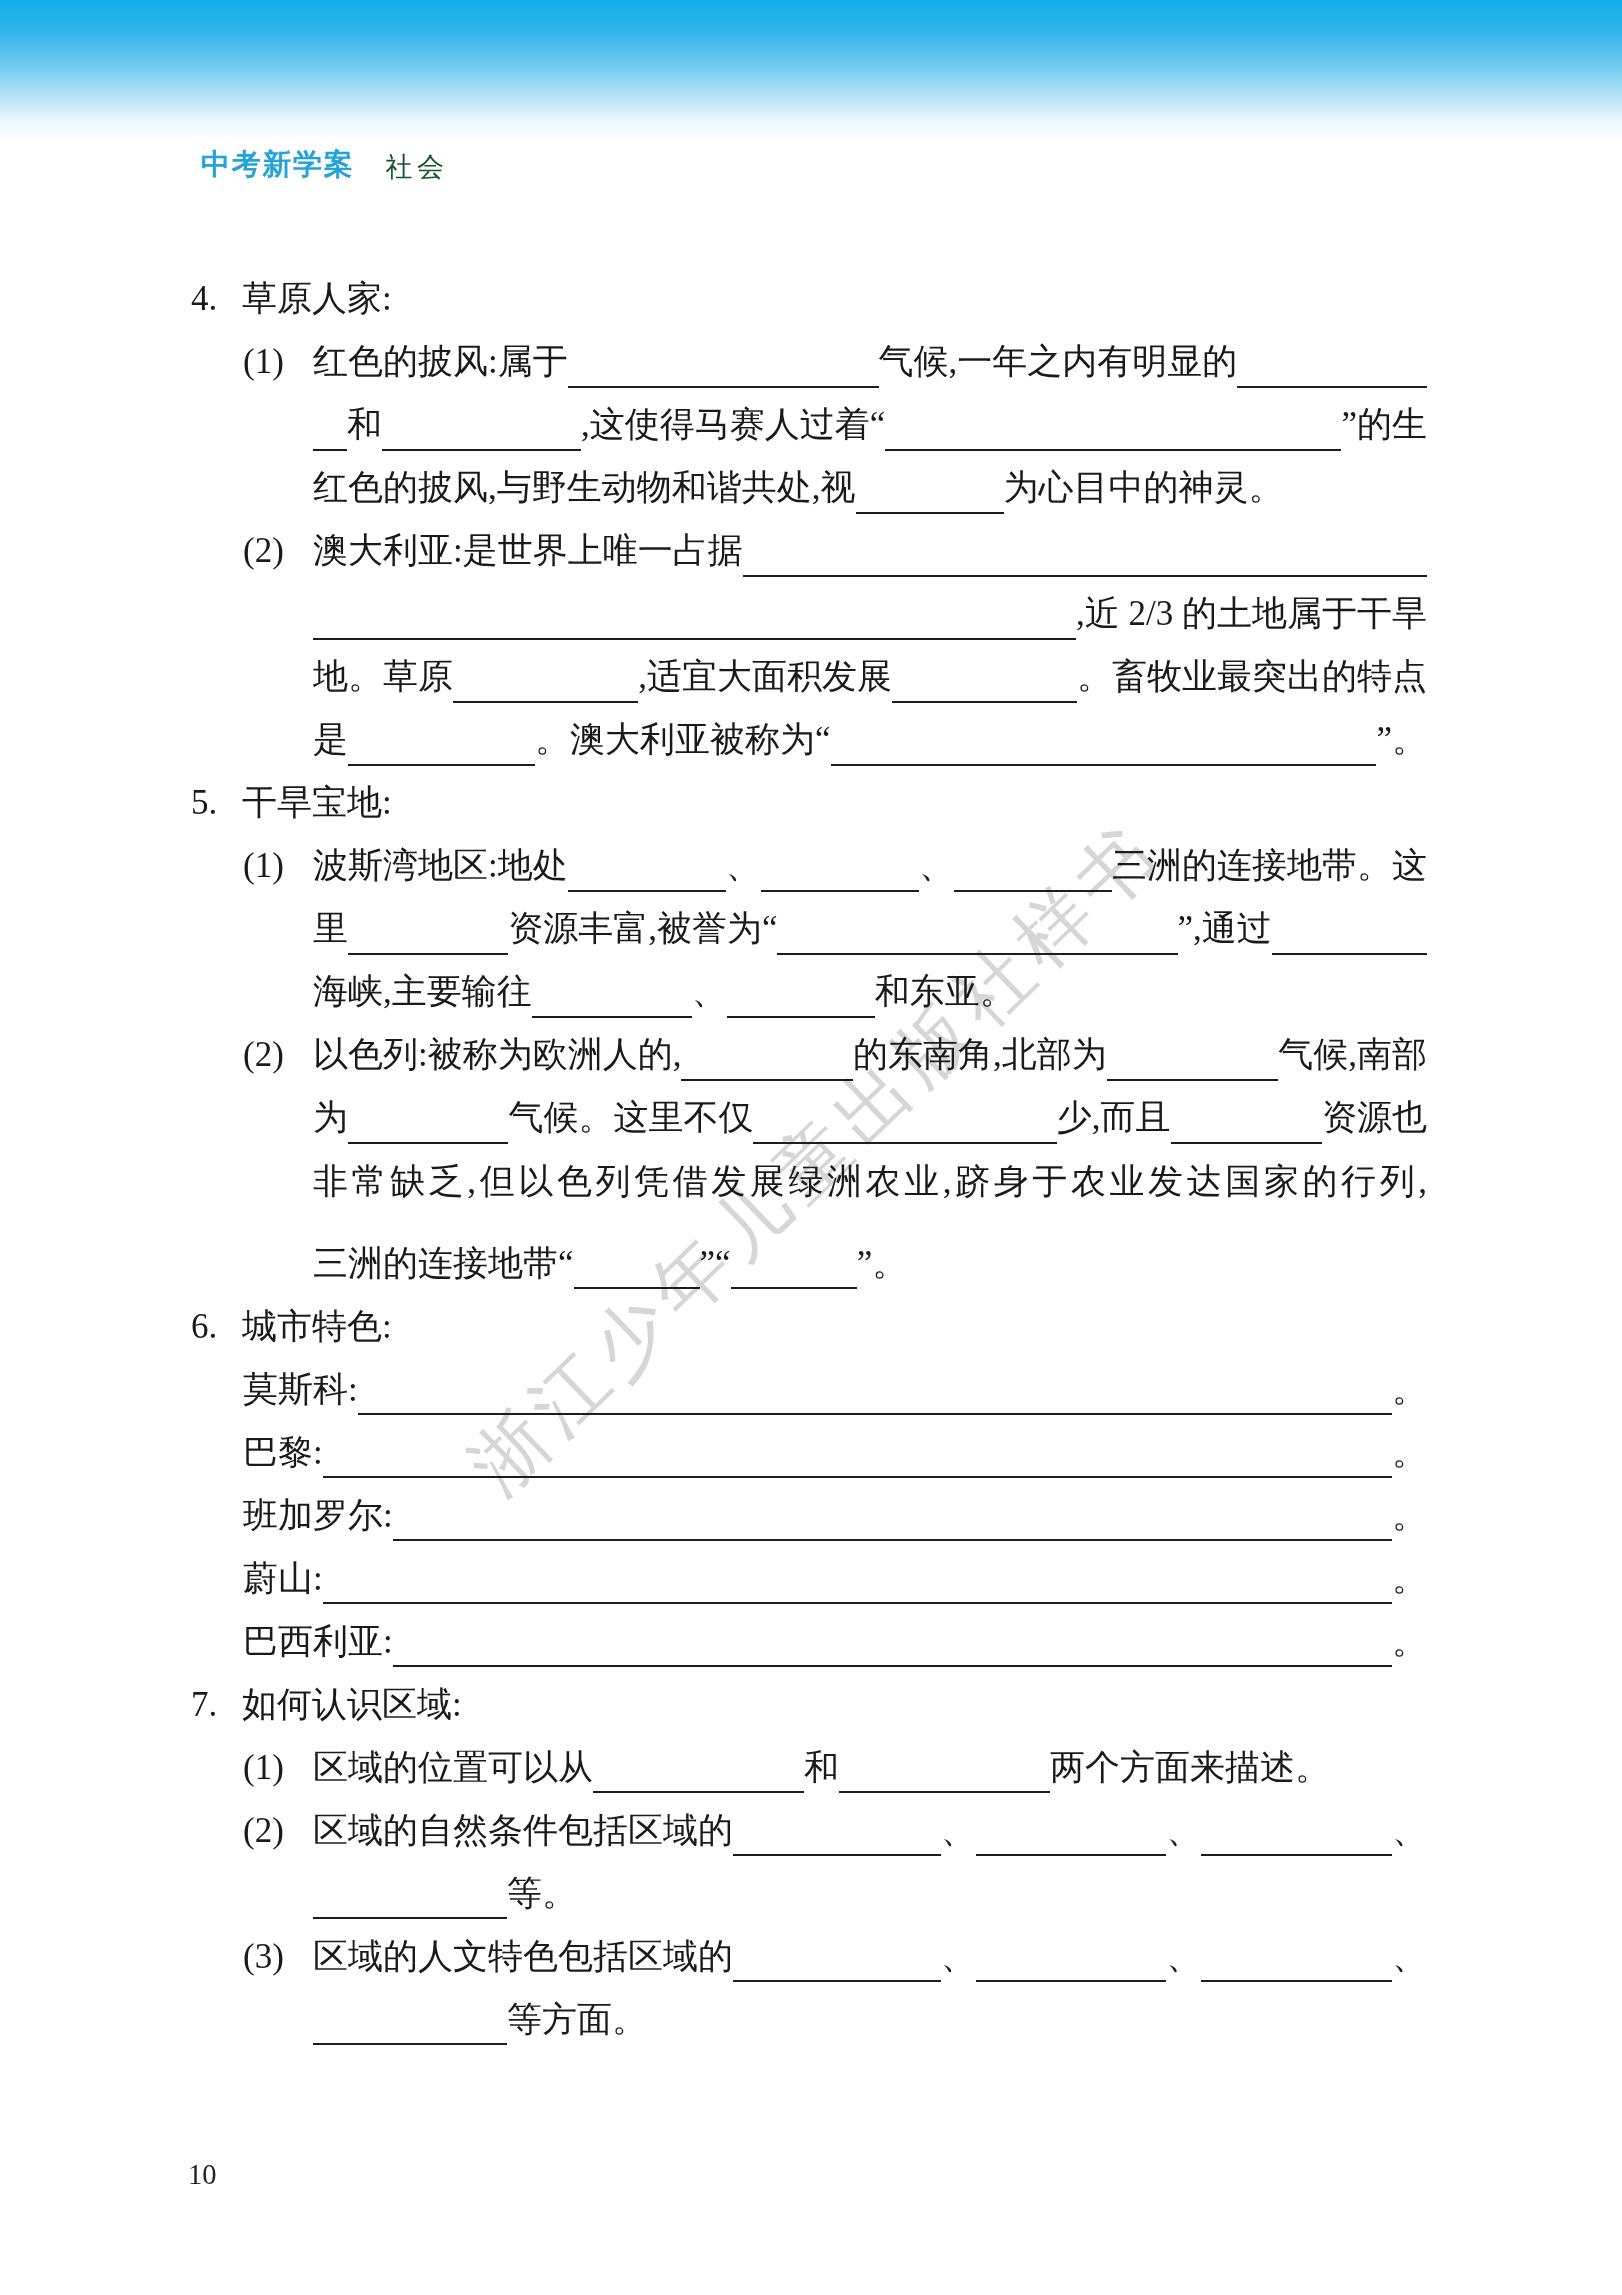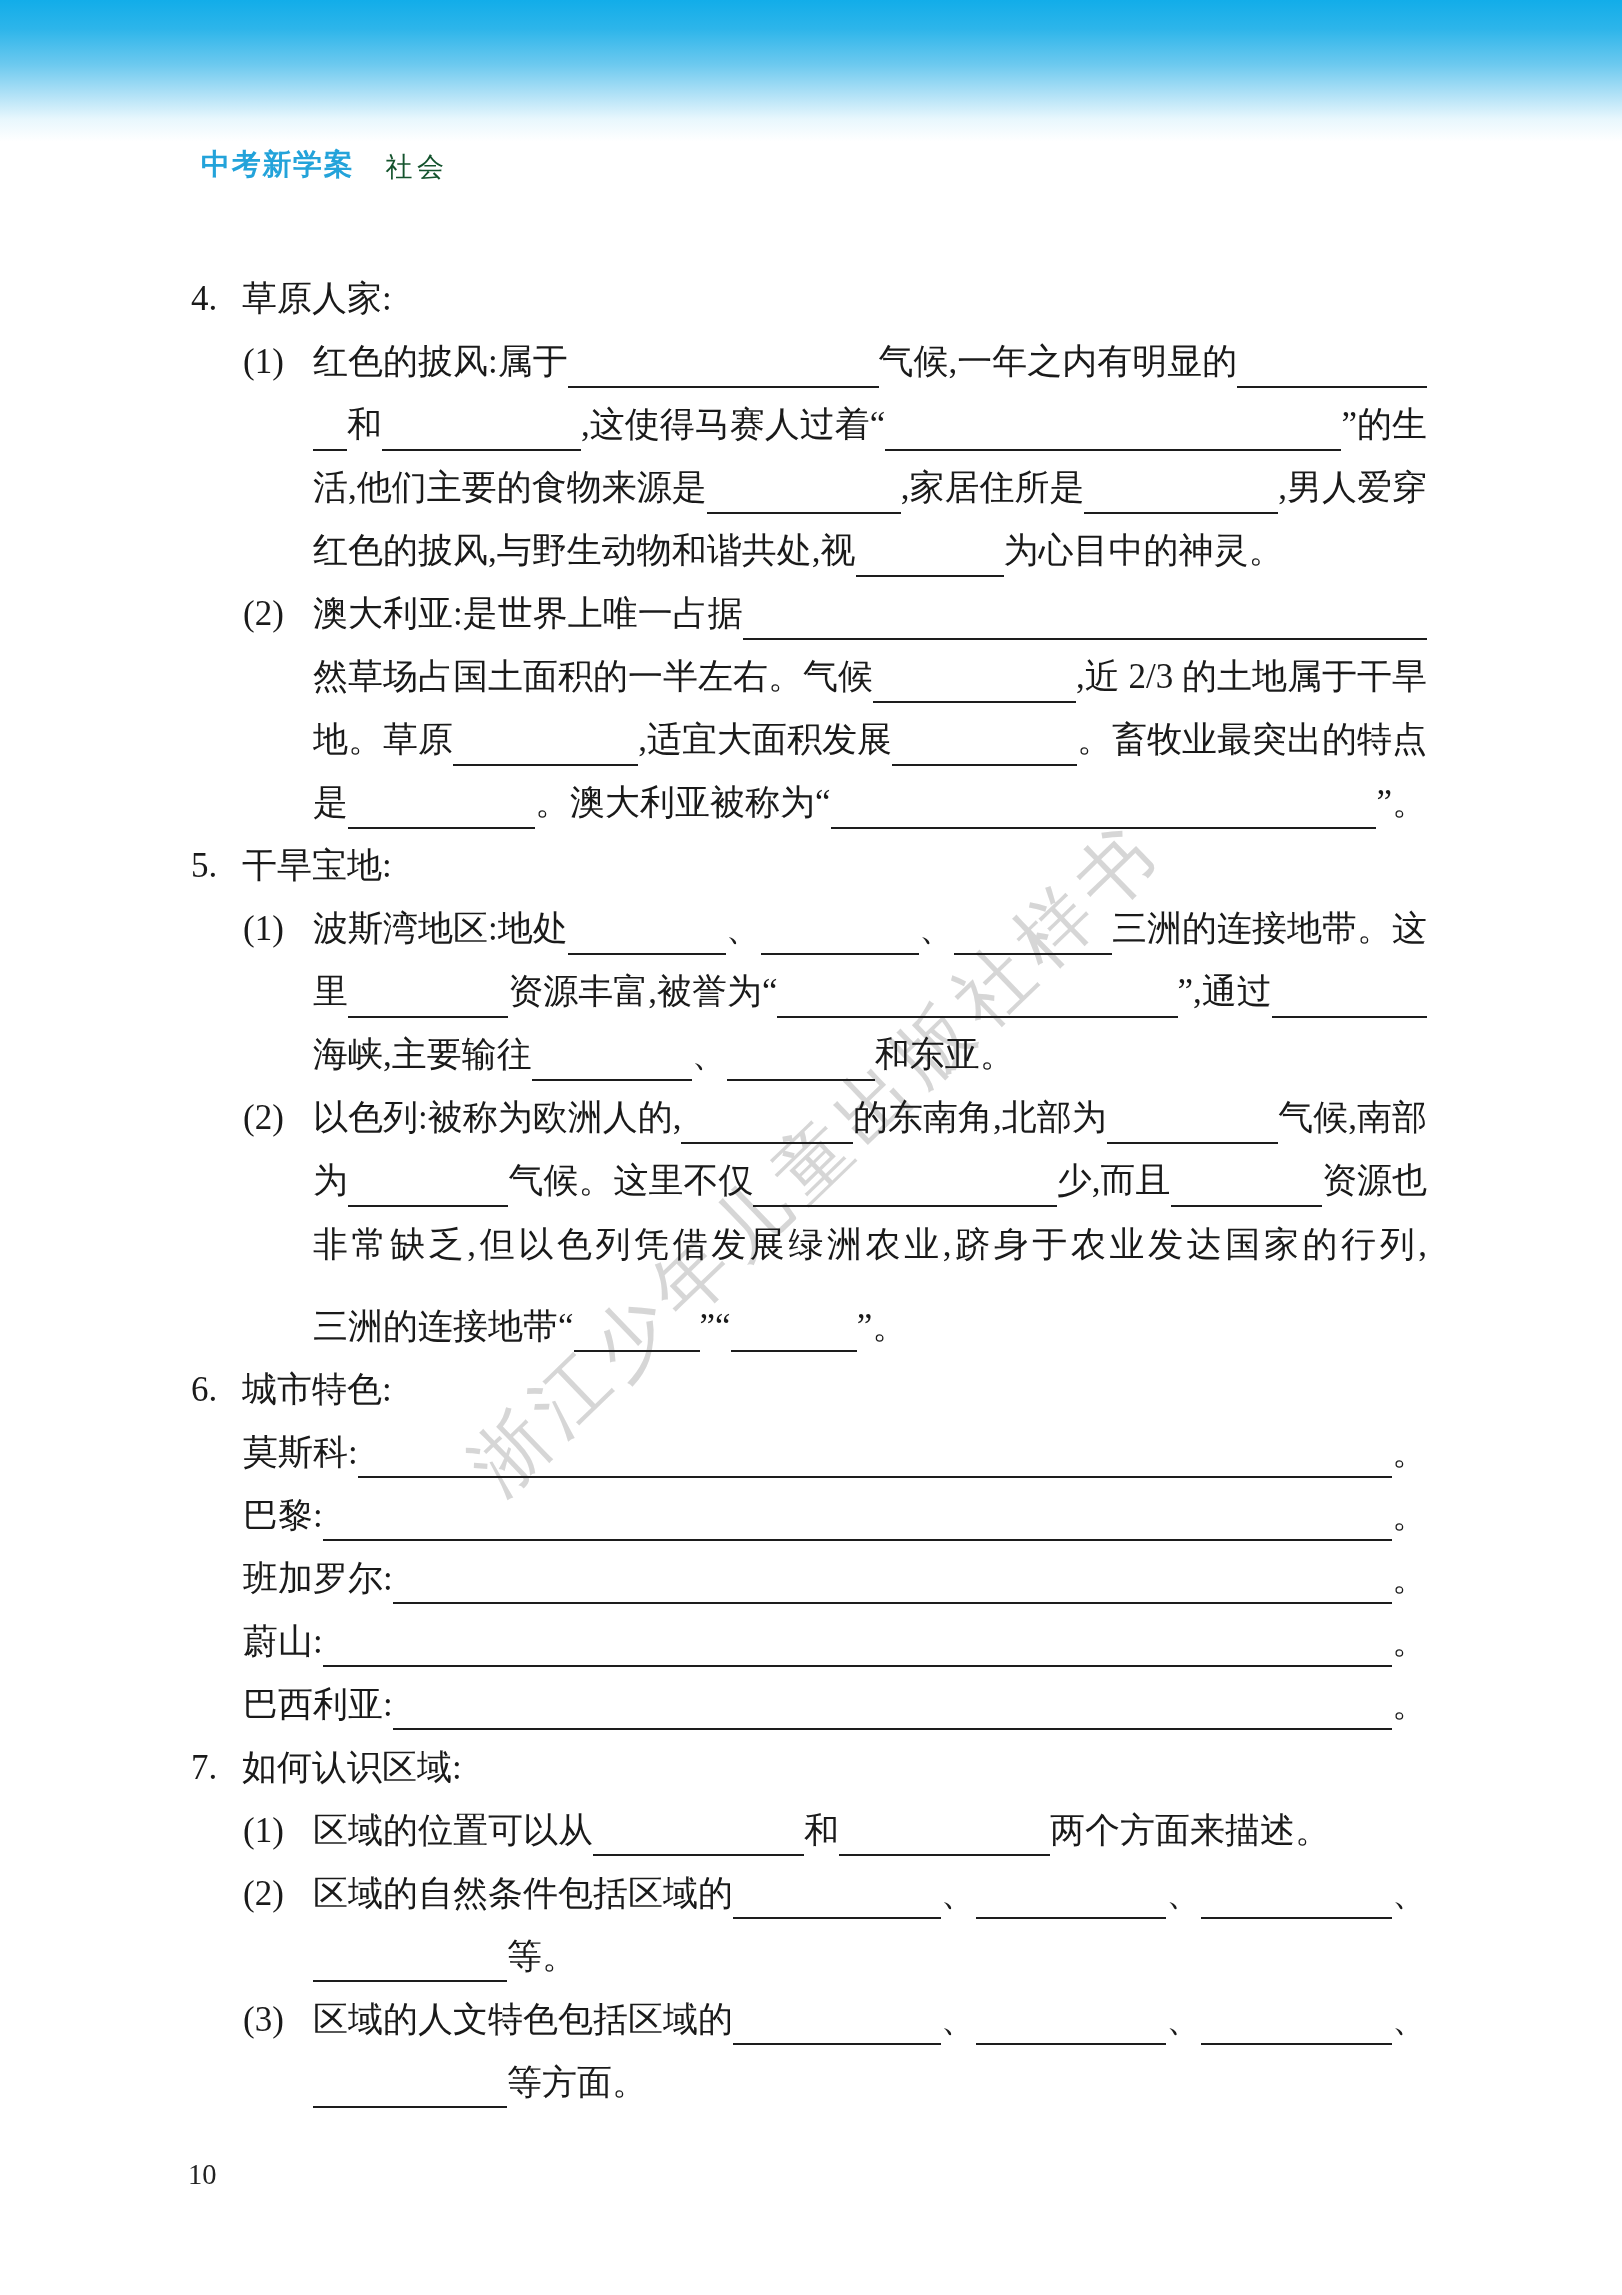--- a/index.html
+++ b/index.html
@@ -85,42 +85,34 @@
 
     <div class="ln i2">
       <span class="bl" style="flex-basis:34px"></span>
       <span class="t">和</span>
       <span class="bl g" style="flex-basis:188px"></span>
       <span class="t">,这使得马赛人过着“</span>
       <span class="bl g" style="flex-basis:445px"></span>
       <span class="t">”的生</span>
     </div>
 
-    <div class="ln i2">
-      <span class="t">活,他们主要的食物来源是</span>
-      <span class="bl g" style="flex-basis:169px"></span>
-      <span class="t">,家居住所是</span>
-      <span class="bl g" style="flex-basis:169px"></span>
-      <span class="t">,男人爱穿</span>
-    </div>
 
     <div class="ln i2">
       <span class="t">红色的披风,与野生动物和谐共处,视</span>
       <span class="bl" style="flex-basis:148px"></span>
       <span class="t">为心目中的神灵。</span>
     </div>
 
     <div class="ln i1">
       <span class="mk">(2)</span>
       <span class="t">澳大利亚:是世界上唯一占据</span>
       <span class="bl g" style="flex-basis:171px"></span>
     </div>
 
     <div class="ln i2">
-      <span class="t">然草场占国土面积的一半左右。气候</span>
       <span class="bl g" style="flex-basis:156px"></span>
       <span class="t">,近 2/3 的土地属于干旱</span>
     </div>
 
     <div class="ln i2">
       <span class="t">地。草原</span>
       <span class="bl g" style="flex-basis:174px"></span>
       <span class="t">,适宜大面积发展</span>
       <span class="bl g" style="flex-basis:174px"></span>
       <span class="t">。畜牧业最突出的特点</span>

